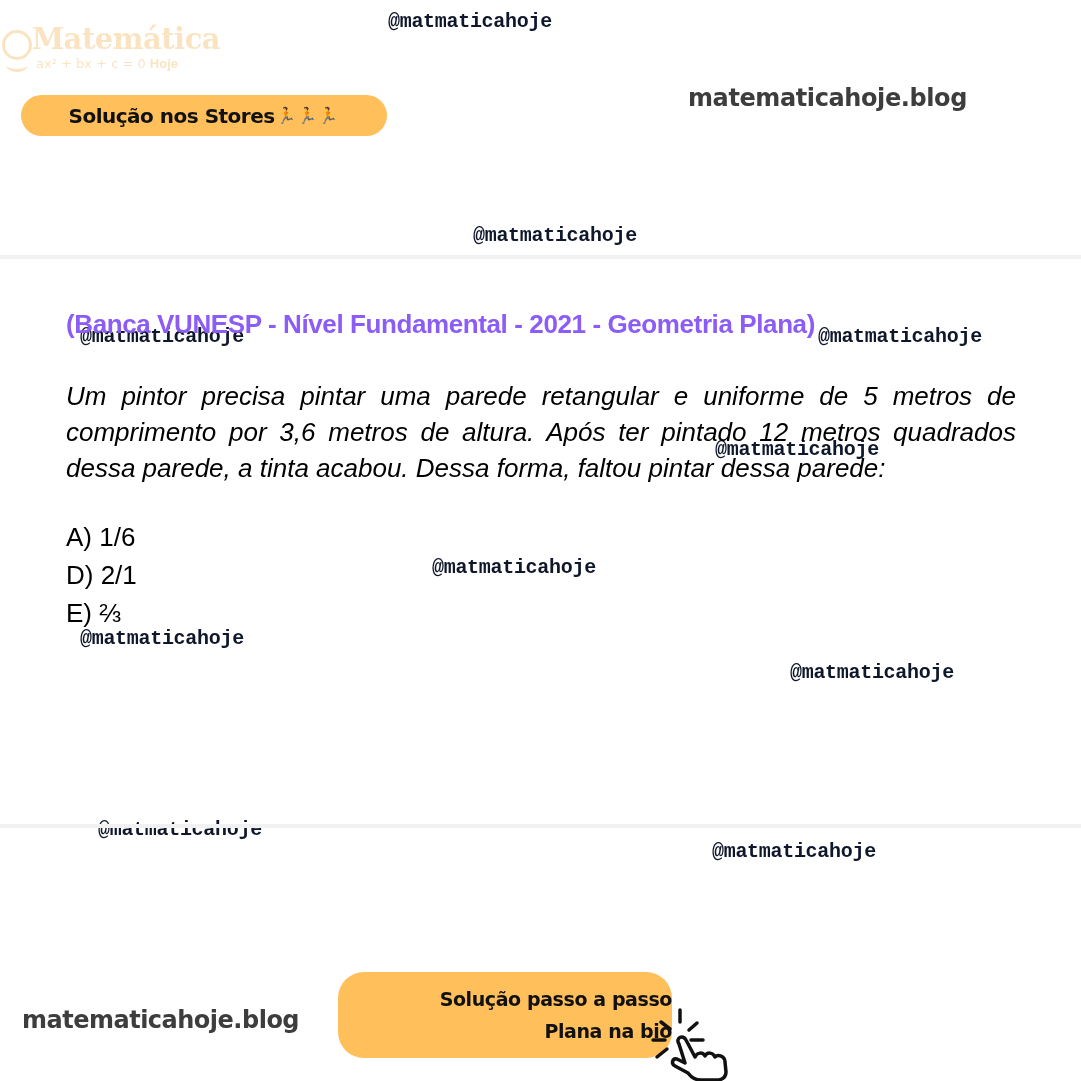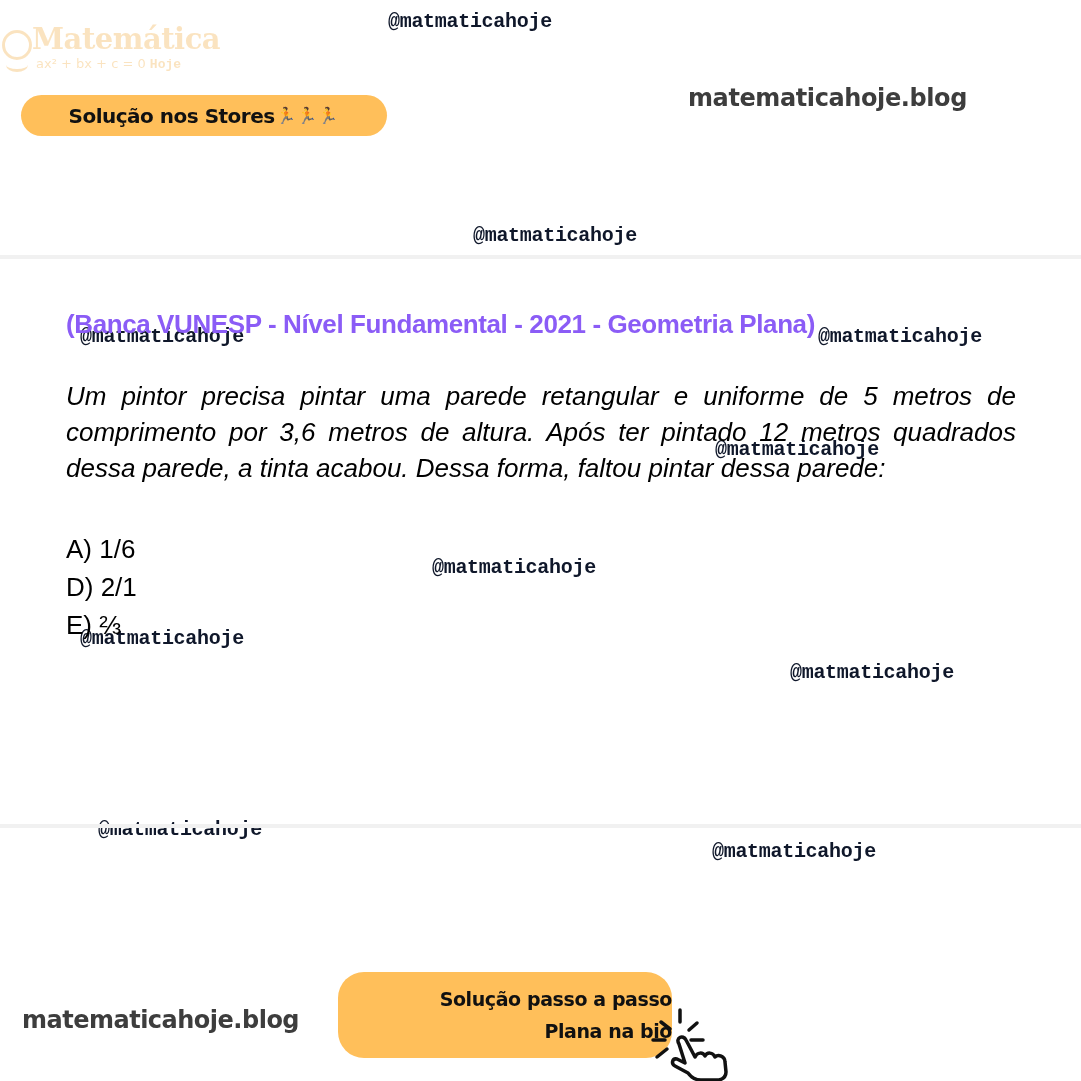--- a/index.html
+++ b/index.html
@@ -2,40 +2,40 @@
 <html><head>
   <meta charset="utf-8">
   <style>
     * { box-sizing: border-box; margin: 0; padding: 0; }
     html, body { width: 1081px; height: 1081px; background: #ffffff; overflow: hidden; }
     body { position: relative; font-family: "Liberation Sans", sans-serif; color: #111; }
 
     .logo { position: absolute; left: 0; top: 16px; width: 230px; height: 50px; opacity: 0.35; margin-top: 12px; }
     .logo-title { position: absolute; left: 32px; top: -6px; font-family: "DejaVu Serif", serif; font-weight: bold; font-size: 29px; color: #f3b24e; letter-spacing: -0.5px; }
     .logo-sub { position: absolute; left: 36px; top: 28px; font-family: "DejaVu Sans", sans-serif; font-size: 13px; color: #f3b24e; }
-    .logo-sub b { font-family: Liberation Mono, monospace; }
+    .logo-sub b { font-family: Liberation Sans, sans-serif; }
     .logo-globe { position: absolute; left: 2px; top: 2px; width: 30px; height: 30px; border: 3px solid #f3b24e; border-radius: 50%; }
     .logo-pin { position: absolute; left: 6px; top: 30px; width: 22px; height: 14px; border-bottom: 3px solid #f3b24e; border-radius: 0 0 50% 50%; }
 
     .watermark { position: absolute; font-family: Liberation Mono, monospace; font-weight: bold; font-size: 20px; color: #0f172a; white-space: nowrap; letter-spacing: -0.3px; z-index: 0; }
 
     .pill-btn { position: absolute; background: #ffbf5a; color: #111; font-family: "DejaVu Sans", sans-serif; font-weight: bold; display: flex; align-items: center; justify-content: center; }
     .stores-btn { left: 21px; top: 63px; width: 366px; height: 41px; border-radius: 28px; font-size: 20px; letter-spacing: -0.5px; margin-top: 32px; }
     .stores-btn .runners { font-size: 16px; margin-left: 2px; letter-spacing: 1px; }
     .runner { display: inline-block; color: #d9483b; }
     .runner.gray { color: #8c8c8c; }
 
     .blog-top { position: absolute; left: 688px; top: 84px; font-family: "DejaVu Sans", sans-serif; font-weight: bold; font-size: 24px; color: #3d3d3d; letter-spacing: -0.4px; }
 
     .divider { position: absolute; left: 0; width: 1081px; height: 4px; background: #f1f1f1; }
 
     .content { position: absolute; left: 66px; top: 304px; width: 950px; z-index: 1; }
     .question-header { font-weight: bold; font-size: 26px; line-height: 40px; letter-spacing: -0.4px; color: #8b5cf6; }
     .question-body { margin-top: 34px; font-size: 26px; line-height: 36px; text-align: justify; color: #000; font-style: italic; }
-    .options { margin-top: 44px; }
+    .options { margin-top: 32px; }
     .option { font-size: 26px; line-height: 38px; color: #000; }
 
     .blog-bottom { position: absolute; left: 22px; top: 1006px; font-family: "DejaVu Sans", sans-serif; font-weight: bold; font-size: 24px; color: #3d3d3d; letter-spacing: -0.5px; }
 
     .solution-btn { left: 338px; top: 972px; width: 334px; height: 86px; border-radius: 26px; flex-direction: column; font-size: 19px; line-height: 32px; letter-spacing: -0.4px; align-items: flex-end; }
 
     .hand-icon { position: absolute; left: 645px; top: 1000px; width: 90px; height: 81px; }
   </style>
 </head>
 <body>

